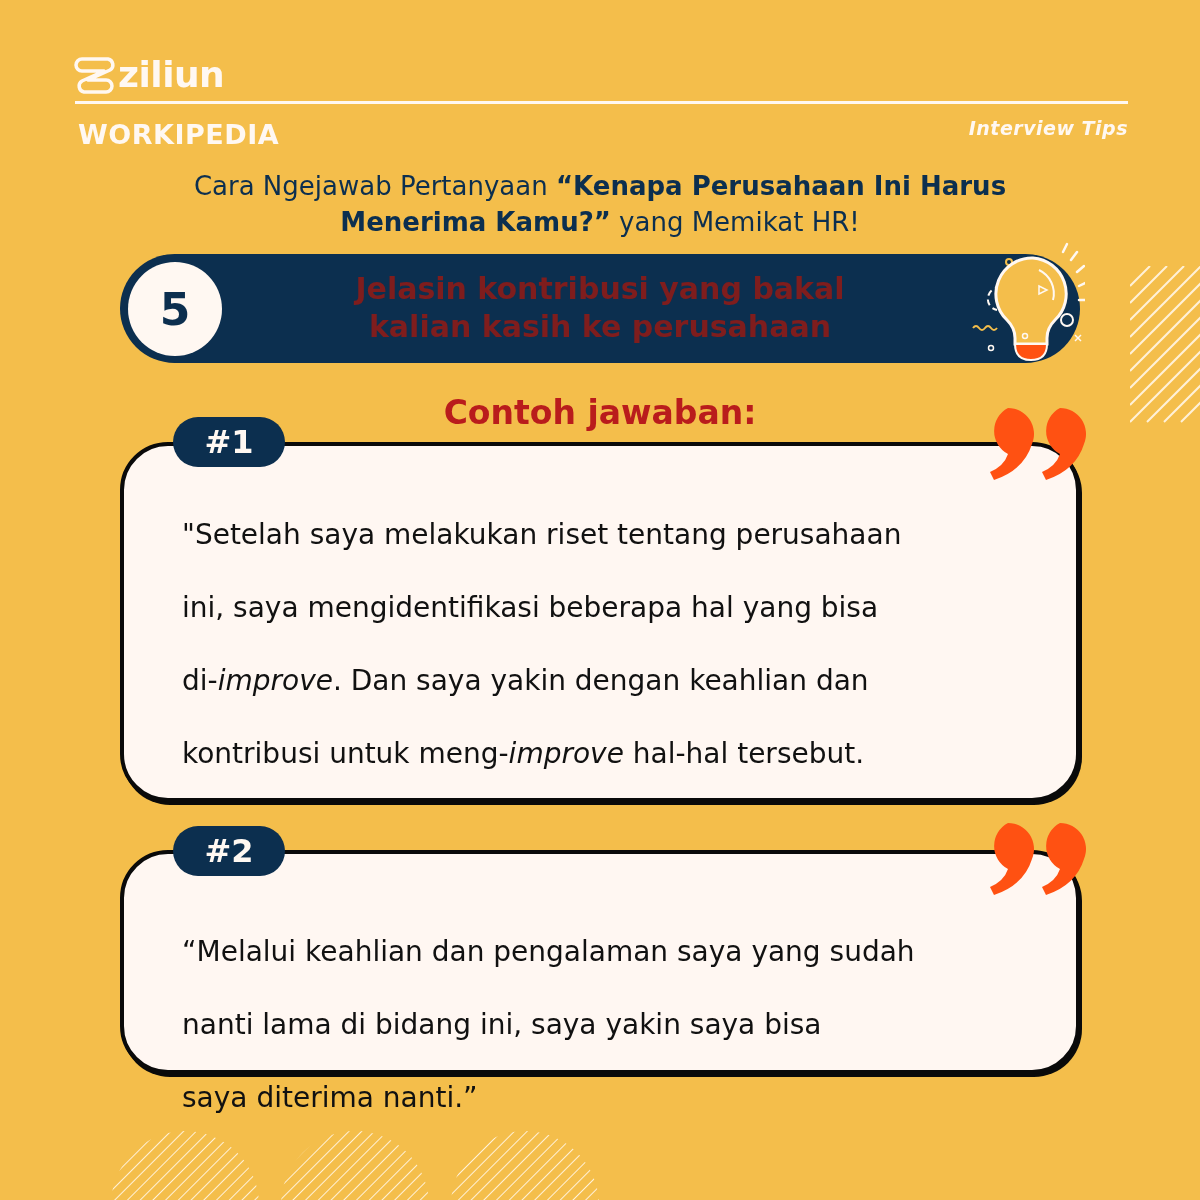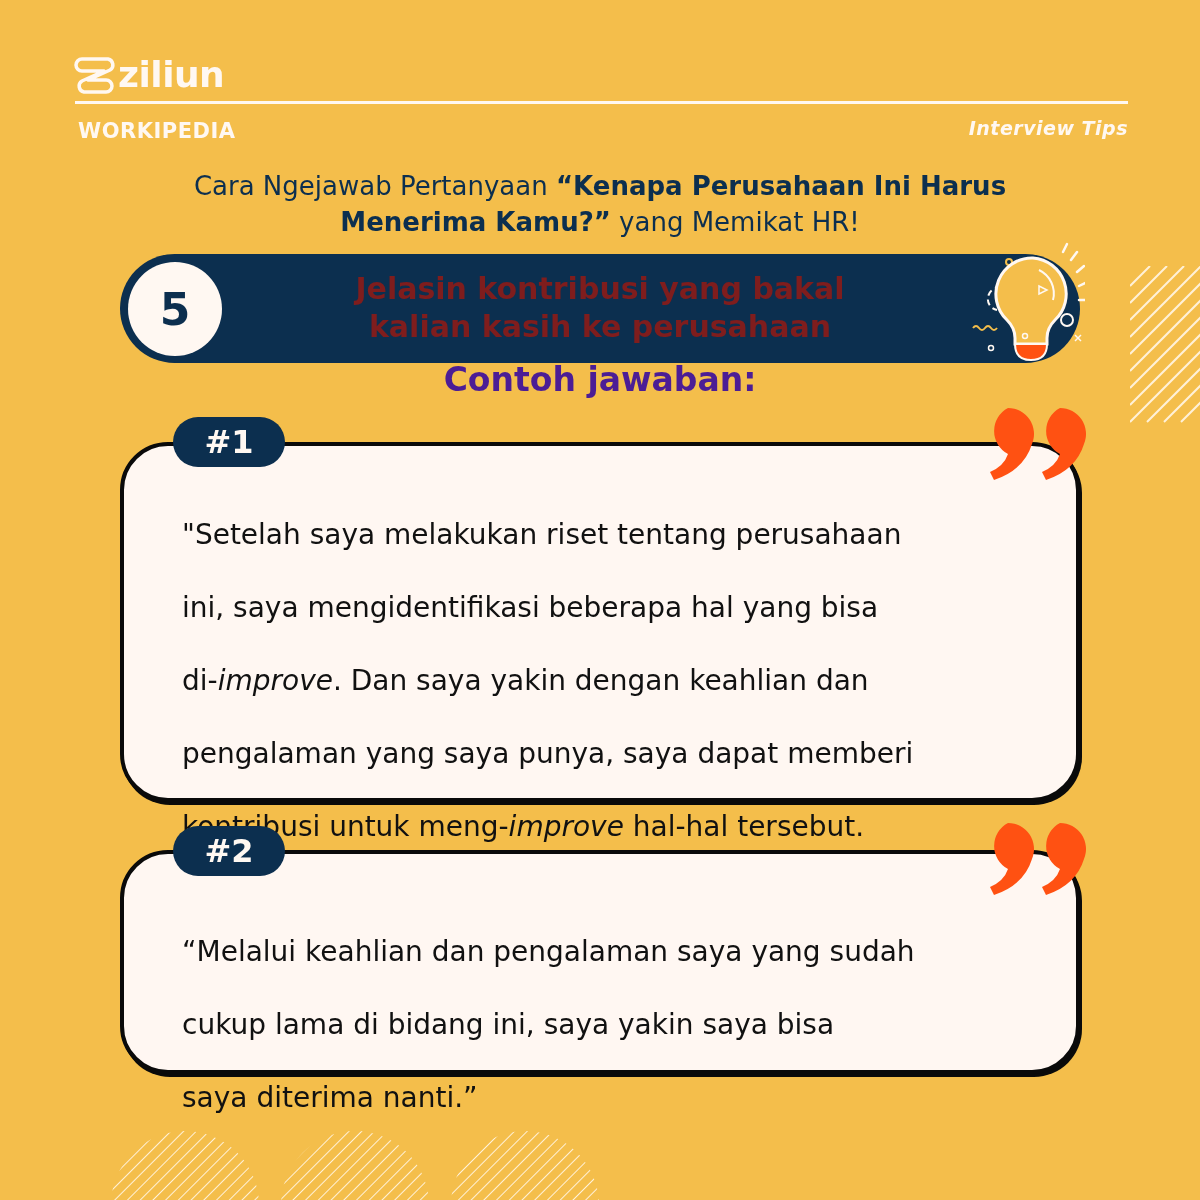--- a/index.html
+++ b/index.html
@@ -10,39 +10,39 @@
       position: relative;
       color: #0C2F4F;
     }
     .abs { position: absolute; }
 
     
     .logo { left: 74px; top: 55px; display: flex; align-items: center; gap: 0; }
     .logo-mark { width: 44px; height: 40px; }
     .logo-text { font-family: "DejaVu Sans", sans-serif; font-weight: bold; font-size: 36px; color: #FFF8F2; letter-spacing: -0.5px; line-height: 40px; }
     .header-rule { left: 75px; top: 101px; width: 1053px; height: 3px; background: #FFF8F2; }
-    .brand-sub { left: 78px; top: 119px; font-weight: bold; font-size: 21px; color: #FFF8F2; letter-spacing: 0.5px; }
+    .brand-sub { left: 78px; top: 119px; font-weight: bold; font-size: 27px; color: #FFF8F2; letter-spacing: 0.5px; }
     .section-tag { right: 72px; top: 117px; font-style: italic; font-weight: bold; font-size: 19px; color: #FFF8F2; letter-spacing: 0.5px; margin-left: 40px; }
 
     
     .title { left: 150px; top: 168px; width: 900px; text-align: center; font-size: 26px; line-height: 36px; color: #0C2F4F; }
     .title b { font-weight: bold; }
 
     
     .banner { left: 120px; top: 254px; width: 960px; height: 109px; background: #0C2F4F; border-radius: 55px; }
     .num-circle { left: 128px; top: 262px; width: 94px; height: 94px; border-radius: 50%; background: #FFF8F2; display: flex; align-items: center; justify-content: center; font-weight: bold; font-size: 44px; color: #0C2F4F; }
     .banner-text { left: 300px; top: 270px; width: 600px; text-align: center; color: #7f1d1d; font-weight: bold; font-size: 30px; line-height: 38px; }
     .bulb { left: 965px; top: 240px; width: 120px; height: 125px; }
 
     
     .hatch-right { left: 1130px; top: 266px; width: 70px; height: 160px; }
     .hatch-bottom { left: 100px; top: 1125px; width: 520px; height: 75px; }
 
     
-    .subhead { left: 300px; top: 360px; width: 600px; text-align: center; font-weight: bold; font-size: 33px; color: #4c1d95; }
+    .subhead { left: 300px; top: 393px; width: 600px; text-align: center; font-weight: bold; font-size: 33px; color: #b91c1c; }
 
     
     .card { background: #FFF7F2; border: 4px solid #0A0A0A; border-radius: 48px; box-shadow: 2px 3px 0 #0A0A0A; }
     .card1 { left: 120px; top: 442px; width: 960px; height: 360px; }
     .card2 { left: 120px; top: 850px; width: 960px; height: 224px; }
     .card-text { font-size: 28px; line-height: 36.5px; color: #111; white-space: pre-line; }
     .card1-text { left: 182px; top: 480px; width: 860px; }
     .card2-text { left: 182px; top: 897px; width: 860px; }
     .card-text i { font-style: italic; }
 
@@ -135,36 +135,35 @@
 <div class="abs card card1"></div>
 <div class="abs pill pill1">#1</div>
 <svg class="abs quote quote1" viewBox="0 0 110 80">
   <path d="M30 0 a26 26 0 0 1 24 36 q-8 26 -38 36 l-4 -8 q14 -6 18 -18 a26 26 0 0 1 0 -46 Z" fill="#FF5112"></path>
   <path d="M82 0 a26 26 0 0 1 24 36 q-8 26 -38 36 l-4 -8 q14 -6 18 -18 a26 26 0 0 1 0 -46 Z" fill="#FF5112"></path>
 </svg>
 <div class="abs card-text card1-text">
   <div>"Setelah saya melakukan riset tentang perusahaan</div>
   <div>ini, saya mengidentifikasi beberapa hal yang bisa</div>
   <div><span>di-</span><i>improve</i><span>. Dan saya yakin dengan keahlian dan</span></div>
-  <div>pengalaman yang saya punya, saya dapat memberi</div>
   <div><span>kontribusi untuk meng-</span><i>improve</i><span> hal-hal tersebut.</span></div>
   <div> </div>
   <div>Maka dari itu, saya merasa saya layak untuk diterima</div>
   <div>di perusahaan ini."</div>
 </div>
 
 <div class="abs card card2"></div>
 <div class="abs pill pill2">#2</div>
 <svg class="abs quote quote2" viewBox="0 0 110 80">
   <path d="M30 0 a26 26 0 0 1 24 36 q-8 26 -38 36 l-4 -8 q14 -6 18 -18 a26 26 0 0 1 0 -46 Z" fill="#FF5112"></path>
   <path d="M82 0 a26 26 0 0 1 24 36 q-8 26 -38 36 l-4 -8 q14 -6 18 -18 a26 26 0 0 1 0 -46 Z" fill="#FF5112"></path>
 </svg>
 <div class="abs card-text card2-text">
   <div>“Melalui keahlian dan pengalaman saya yang sudah</div>
-  <div>cukup lama di bidang ini, saya yakin saya bisa</div>
+  <div>nanti lama di bidang ini, saya yakin saya bisa</div>
   <div>saya diterima nanti.”</div>
 </div>
 
 <svg class="abs hatch-bottom" viewBox="0 0 520 75">
   <defs>
     <clipPath id="cb">
       <circle cx="85" cy="80" r="74"></circle>
       <circle cx="255" cy="80" r="74"></circle>
       <circle cx="425" cy="80" r="74"></circle>
     </clipPath>

